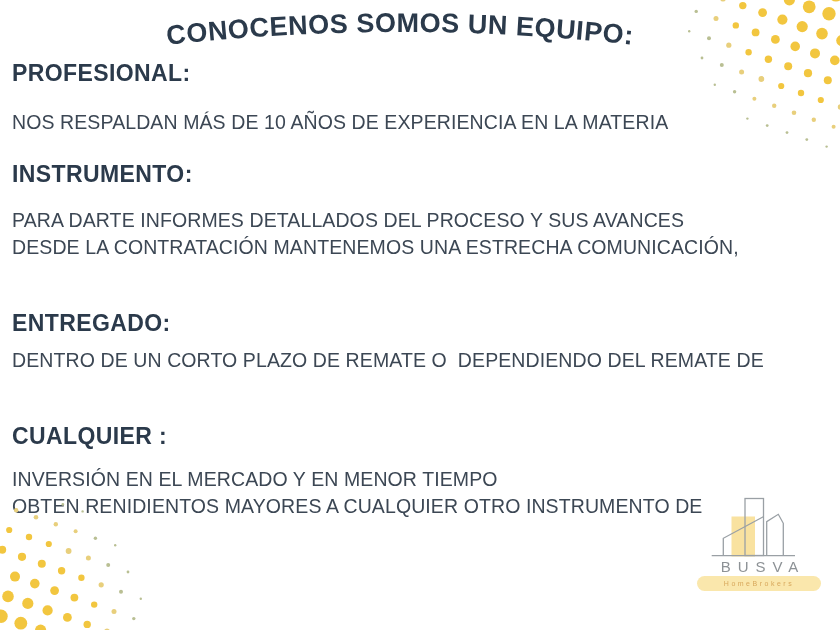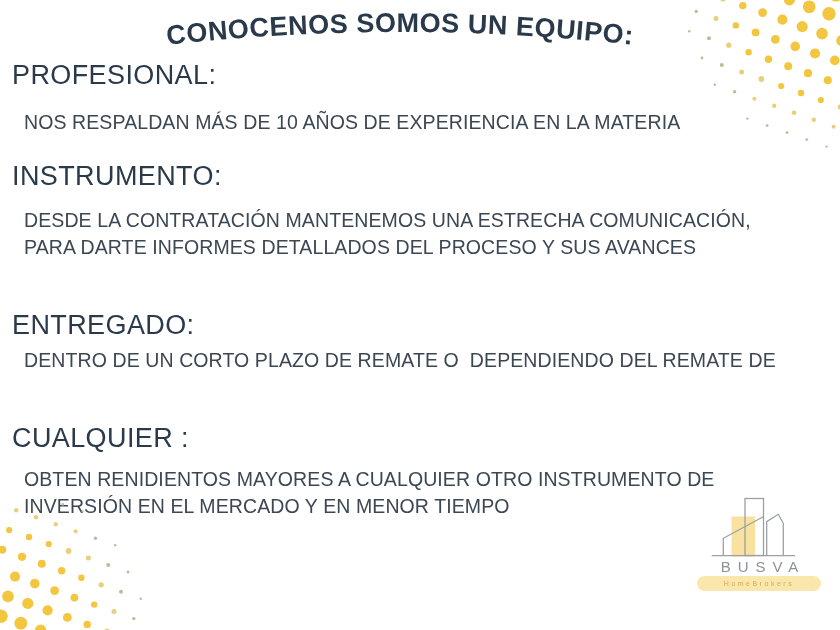--- a/index.html
+++ b/index.html
@@ -3,25 +3,25 @@
 <meta charset="utf-8">
 <style>
   html,body{margin:0;padding:0;background:#ffffff;}
   .page{
     position:relative;width:840px;height:630px;background:#ffffff;overflow:hidden;
     font-family:"Liberation Sans", sans-serif;
   }
   .title-svg{position:absolute;top:0;left:0;}
   .title-text{fill:#2b3a4b;font-family:"Liberation Sans",sans-serif;font-weight:800;font-size:27px;letter-spacing:.5px;}
   .heading{
-    position:absolute;left:12px;font-weight:400;font-size:27px;color:#2b3a4b;letter-spacing:.4px;
+    position:absolute;left:12px;font-weight:700;font-size:23px;color:#2b3a4b;letter-spacing:.4px;
     white-space:pre;
   }
   .body-text{
-    position:absolute;left:24px;right:8px;font-size:19.5px;color:#3c4754;line-height:27px;
+    position:absolute;left:12px;right:8px;font-size:19.5px;color:#3c4754;line-height:27px;
     letter-spacing:.1px;
   }
   .body-line{white-space:pre-wrap;}
   .dots{position:absolute;pointer-events:none;}
   #dots-tr{top:0;right:0;}
   #dots-bl{bottom:0;left:0;}
   .logo-svg{position:absolute;left:700px;top:490px;}
   .logo-name{
     position:absolute;left:703px;top:558px;width:120px;text-align:center;
     font-size:15px;letter-spacing:7px;color:#8d9296;
@@ -44,33 +44,33 @@
     </text>
   </svg>
 
   <div class="heading" style="top:60px;">PROFESIONAL:</div>
   <div class="body-text" style="top:109px;">
     <div class="body-line">NOS RESPALDAN MÁS DE 10 AÑOS DE EXPERIENCIA EN LA MATERIA</div>
   </div>
 
   <div class="heading" style="top:161px;">INSTRUMENTO:</div>
   <div class="body-text" style="top:207px;">
+    <div class="body-line">PARA DARTE INFORMES DETALLADOS DEL PROCESO Y SUS AVANCES</div>
     <div class="body-line">DESDE LA CONTRATACIÓN MANTENEMOS UNA ESTRECHA COMUNICACIÓN,</div>
-    <div class="body-line">PARA DARTE INFORMES DETALLADOS DEL PROCESO Y SUS AVANCES</div>
   </div>
 
   <div class="heading" style="top:310px;">ENTREGADO:</div>
   <div class="body-text" style="top:347px;">
     <div class="body-line">DENTRO DE UN CORTO PLAZO DE REMATE O  DEPENDIENDO DEL REMATE DE</div>
   </div>
 
   <div class="heading" style="top:423px;">CUALQUIER :</div>
   <div class="body-text" style="top:466px;">
+    <div class="body-line">INVERSIÓN EN EL MERCADO Y EN MENOR TIEMPO</div>
     <div class="body-line">OBTEN RENIDIENTOS MAYORES A CUALQUIER OTRO INSTRUMENTO DE</div>
-    <div class="body-line">INVERSIÓN EN EL MERCADO Y EN MENOR TIEMPO</div>
   </div>
 
   <svg id="dots-tr" class="dots" width="190" height="200">
       <circle cx="46.2" cy="11.4" r="1.7" fill="#b9bf93"></circle>
       <circle cx="39.2" cy="31.2" r="1.2" fill="#b9bf93"></circle>
       <circle cx="73.0" cy="-1.4" r="2.9" fill="#e8cf7c"></circle>
       <circle cx="66.0" cy="18.4" r="2.5" fill="#e8cf7c"></circle>
       <circle cx="59.0" cy="38.2" r="2.0" fill="#b9bf93"></circle>
       <circle cx="52.0" cy="58.0" r="1.4" fill="#b9bf93"></circle>
       <circle cx="92.8" cy="5.6" r="3.7" fill="#f2c63f"></circle>

